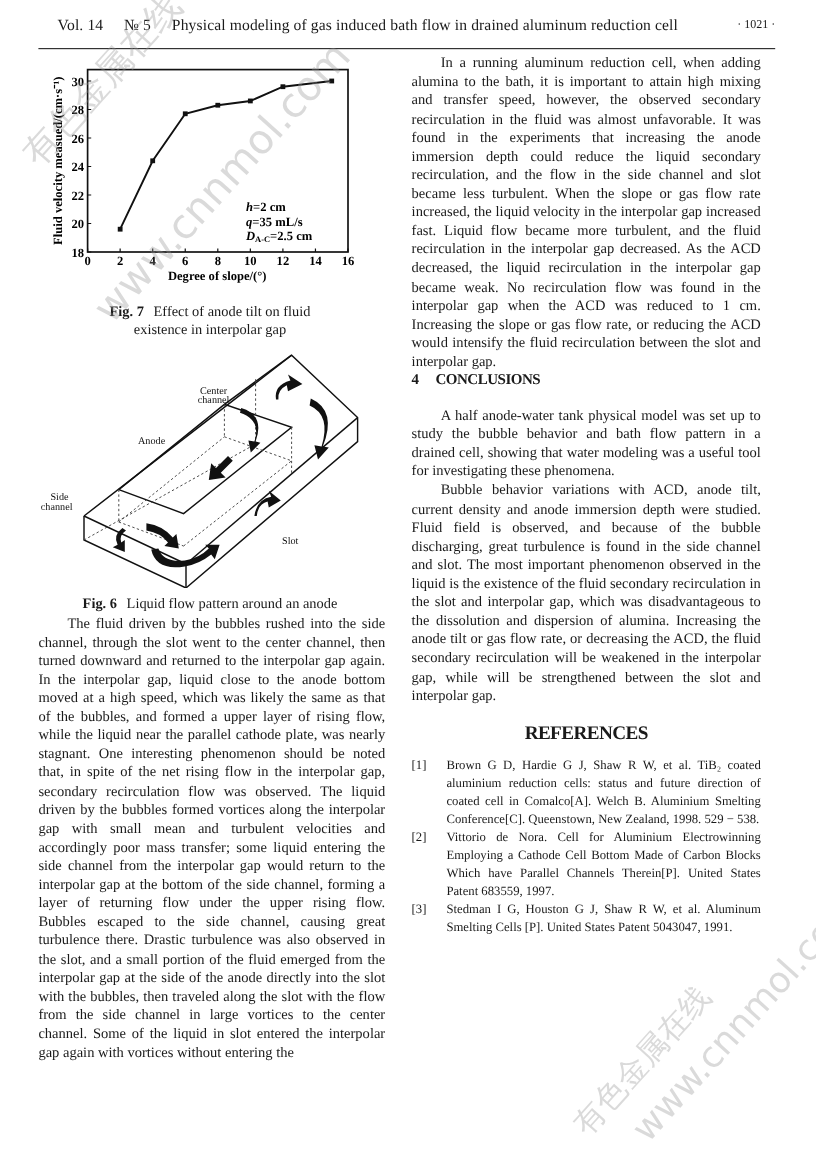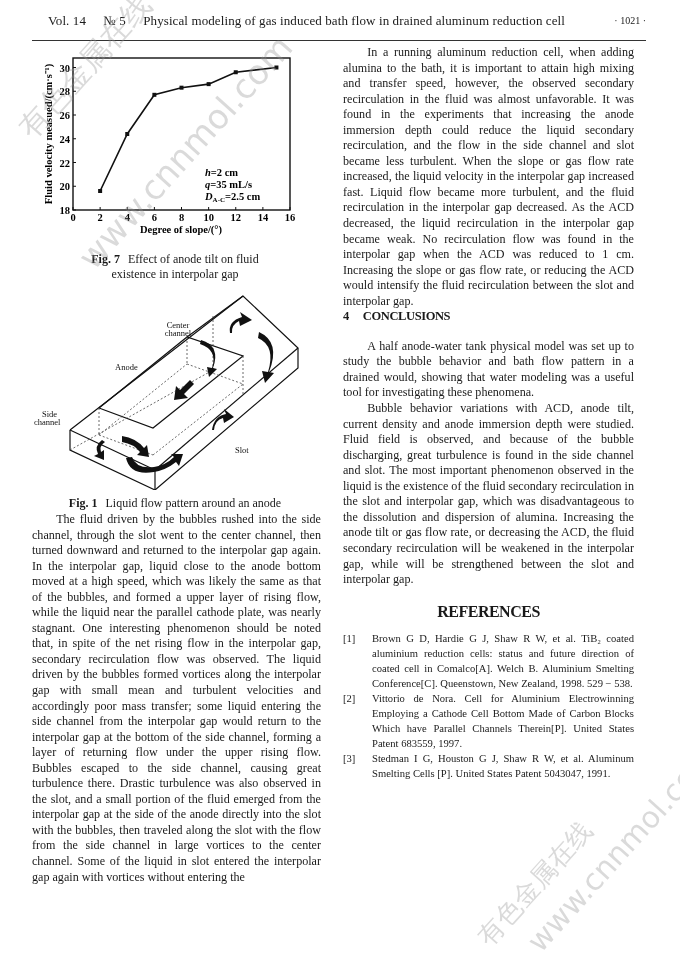--- a/index.html
+++ b/index.html
@@ -139,33 +139,33 @@
   <g font-family="Liberation Serif, serif" font-size="8.5" fill="#111">
     <text x="148" y="38" text-anchor="middle">Center</text>
     <text x="148" y="46" text-anchor="middle">channel</text>
     <text x="85" y="80">Anode</text>
     <text x="12" y="127">Side</text>
     <text x="4" y="135">channel</text>
     <text x="205" y="163">Slot</text>
   </g>
 </svg>
 <div class="fig-cap" id="fig8-cap">
-  <b>Fig. 1</b><span>Liquid flow pattern around an anode</span>
+  <b>Fig. 6</b><span>Liquid flow pattern around an anode</span>
 </div>
 
 <div class="col" id="left-col">
   <p>The fluid driven by the bubbles rushed into the side channel, through the slot went to the center channel, then turned downward and returned to the interpolar gap again. In the interpolar gap, liquid close to the anode bottom moved at a high speed, which was likely the same as that of the bubbles, and formed a upper layer of rising flow, while the liquid near the parallel cathode plate, was nearly stagnant. One interesting phenomenon should be noted that, in spite of the net rising flow in the interpolar gap, secondary recirculation flow was observed. The liquid driven by the bubbles formed vortices along the interpolar gap with small mean and turbulent velocities and accordingly poor mass transfer; some liquid entering the side channel from the interpolar gap would return to the interpolar gap at the bottom of the side channel, forming a layer of returning flow under the upper rising flow. Bubbles escaped to the side channel, causing great turbulence there. Drastic turbulence was also observed in the slot, and a small portion of the fluid emerged from the interpolar gap at the side of the anode directly into the slot with the bubbles, then traveled along the slot with the flow from the side channel in large vortices to the center channel. Some of the liquid in slot entered the interpolar gap again with vortices without entering the</p>
 </div>
 
 <div class="col" id="right-col">
   <p>In a running aluminum reduction cell, when adding alumina to the bath, it is important to attain high mixing and transfer speed, however, the observed secondary recirculation in the fluid was almost unfavorable. It was found in the experiments that increasing the anode immersion depth could reduce the liquid secondary recirculation, and the flow in the side channel and slot became less turbulent. When the slope or gas flow rate increased, the liquid velocity in the interpolar gap increased fast. Liquid flow became more turbulent, and the fluid recirculation in the interpolar gap decreased. As the ACD decreased, the liquid recirculation in the interpolar gap became weak. No recirculation flow was found in the interpolar gap when the ACD was reduced to 1 cm. Increasing the slope or gas flow rate, or reducing the ACD would intensify the fluid recirculation between the slot and interpolar gap.</p>
   <div class="sec-head">
     <span class="num">4</span><span>CONCLUSIONS</span>
   </div>
-  <p>A half anode-water tank physical model was set up to study the bubble behavior and bath flow pattern in a drained would, showing that water modeling was a useful tool for investigating these phenomena.</p>
+  <p>A half anode-water tank physical model was set up to study the bubble behavior and bath flow pattern in a drained cell, showing that water modeling was a useful tool for investigating these phenomena.</p>
   <p>Bubble behavior variations with ACD, anode tilt, current density and anode immersion depth were studied. Fluid field is observed, and because of the bubble discharging, great turbulence is found in the side channel and slot. The most important phenomenon observed in the liquid is the existence of the fluid secondary recirculation in the slot and interpolar gap, which was disadvantageous to the dissolution and dispersion of alumina. Increasing the anode tilt or gas flow rate, or decreasing the ACD, the fluid secondary recirculation will be weakened in the interpolar gap, while will be strengthened between the slot and interpolar gap.</p>
   <div class="ref-title">REFERENCES</div>
   <div>
     <div class="ref">
       <span class="idx">[1]</span>
       <span class="txt">Brown G D, Hardie G J, Shaw R W, et al. TiB₂ coated aluminium reduction cells: status and future direction of coated cell in Comalco[A]. Welch B. Aluminium Smelting Conference[C]. Queenstown, New Zealand, 1998. 529 − 538.</span>
     </div>
     <div class="ref">
       <span class="idx">[2]</span>
       <span class="txt">Vittorio de Nora. Cell for Aluminium Electrowinning Employing a Cathode Cell Bottom Made of Carbon Blocks Which have Parallel Channels Therein[P]. United States Patent 683559, 1997.</span>

